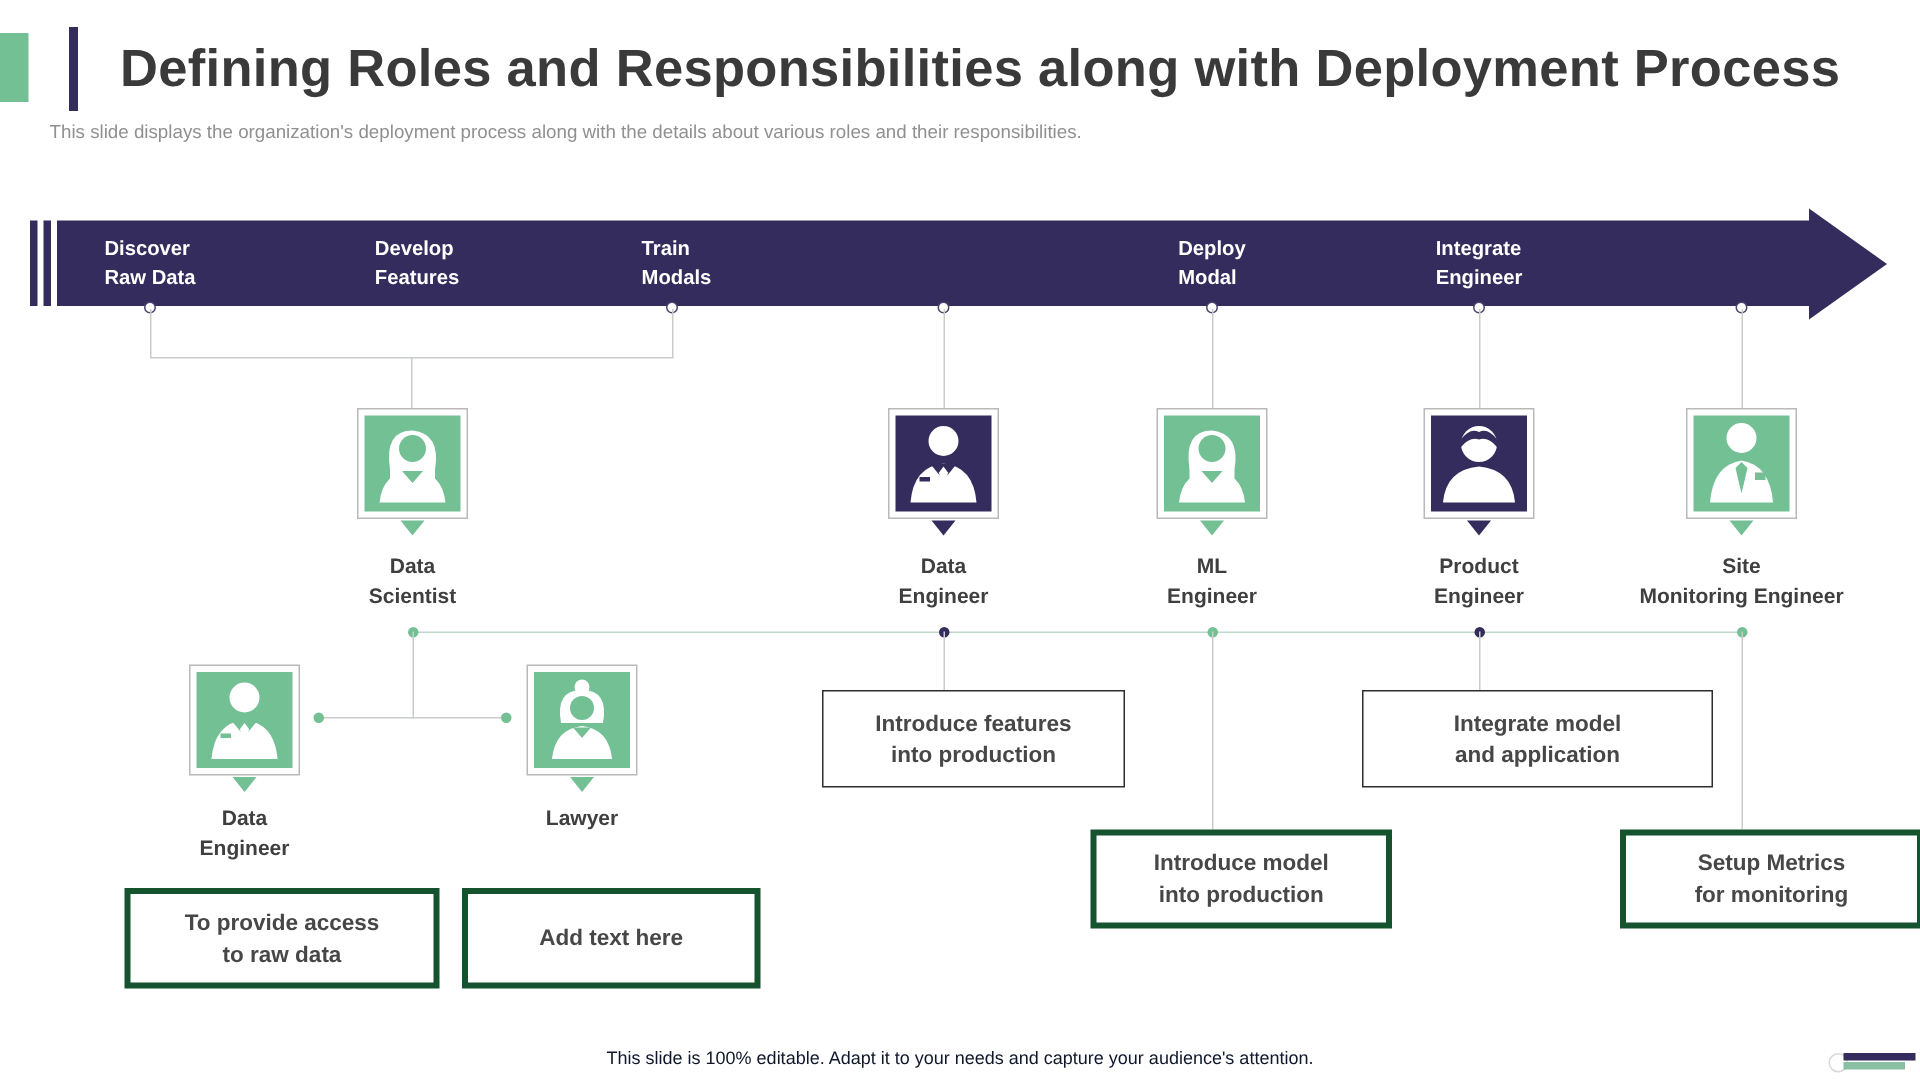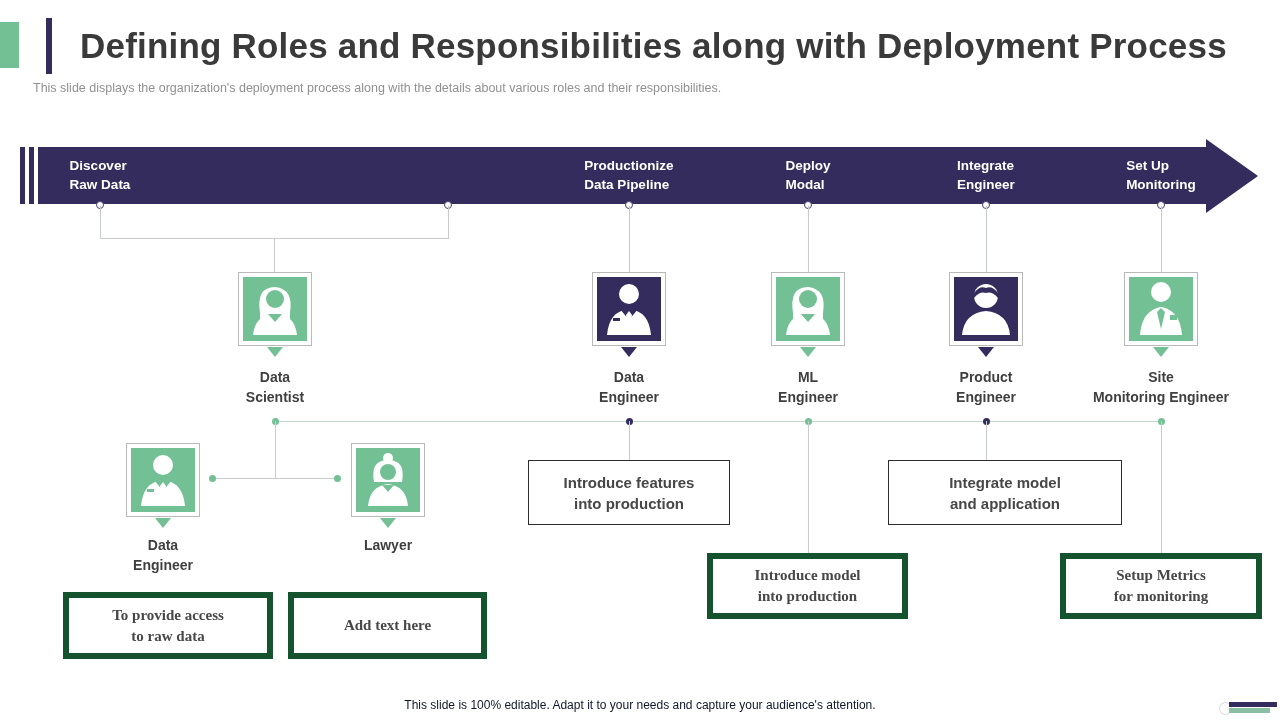--- a/index.html
+++ b/index.html
@@ -36,23 +36,23 @@
   .tile.green{--bg:#74c095;}
   .tile.navy{--bg:#332c5c;}
   .tile-inner{width:100%;height:100%;background:var(--bg);}
   .tile-inner svg{display:block;width:100%;height:100%;}
   .tri{width:0;height:0;border-left:8px solid transparent;border-right:8px solid transparent;border-top:10px solid #74c095;}
   .tri.navy{border-top-color:#332c5c;}
   .role-label{width:200px;text-align:center;color:#3f3f3f;font-weight:bold;font-size:14px;line-height:1.4;}
 
   
   .callout{box-sizing:border-box;display:flex;align-items:center;justify-content:center;text-align:center;
-           font-weight:bold;font-size:15px;color:#474747;background:#ffffff;line-height:1.4;}
+           font-weight:bold;font-size:15px;color:#474747;background:#ffffff;line-height:1.4;margin-left:20px;}
   .callout.dark{border:1px solid #2d2d2d;}
-  .callout.greenb{border:6px solid #14532d;font-family:Liberation Serif, serif;}
+  .callout.greenb{border:4px solid #14532d;}
 
   
   .footer{left:0;top:698px;width:1280px;text-align:center;font-size:12px;color:#0f172a;}
   .logo-circle{left:1219px;top:702px;width:11px;height:11px;border:1px solid #d8d8d8;border-radius:50%;background:#fff;}
   .logo-navy{left:1229px;top:702px;width:48px;height:5px;background:#332c5c;}
   .logo-green{left:1229px;top:708px;width:41px;height:5px;background:#8bbfa4;}
 </style>
 </head>
 <body>
 
@@ -63,28 +63,28 @@
   <div class="abs title">Defining Roles and Responsibilities along with Deployment Process</div>
   <div class="abs subtitle">This slide displays the organization's deployment process along with the details about various  roles and their responsibilities.</div>
 
   <div class="abs banner-bar" style="left:20px"></div>
   <div class="abs banner-bar" style="left:29px"></div>
   <div class="abs banner-body"></div>
   <div class="abs arrowhead"></div>
 
   <div class="abs stage-label pre" style="left:10px">Discover
 Raw Data</div>
-  <div class="abs stage-label pre" style="left:539px">Productionize
-Data Pipeline</div>
+  <div class="abs stage-label pre" style="left:188px">Develop
+Features</div>
+  <div class="abs stage-label pre" style="left:361px">Train
+Modals</div>
   <div class="abs stage-label pre" style="left:718px">Deploy
 Modal</div>
   <div class="abs stage-label pre" style="left:896px">Integrate
 Engineer</div>
-  <div class="abs stage-label pre" style="left:1071px">Set Up
-Monitoring</div>
 
   <div class="abs banner-dot" style="left:96px;top:201px"></div>
   <div class="abs banner-dot" style="left:444px;top:201px"></div>
   <div class="abs banner-dot" style="left:625px;top:201px"></div>
   <div class="abs banner-dot" style="left:804px;top:201px"></div>
   <div class="abs banner-dot" style="left:982px;top:201px"></div>
   <div class="abs banner-dot" style="left:1157px;top:201px"></div>
 
   <div class="abs vline" style="left:100px;top:206px;height:32px"></div>
   <div class="abs vline" style="left:448px;top:206px;height:32px"></div>

